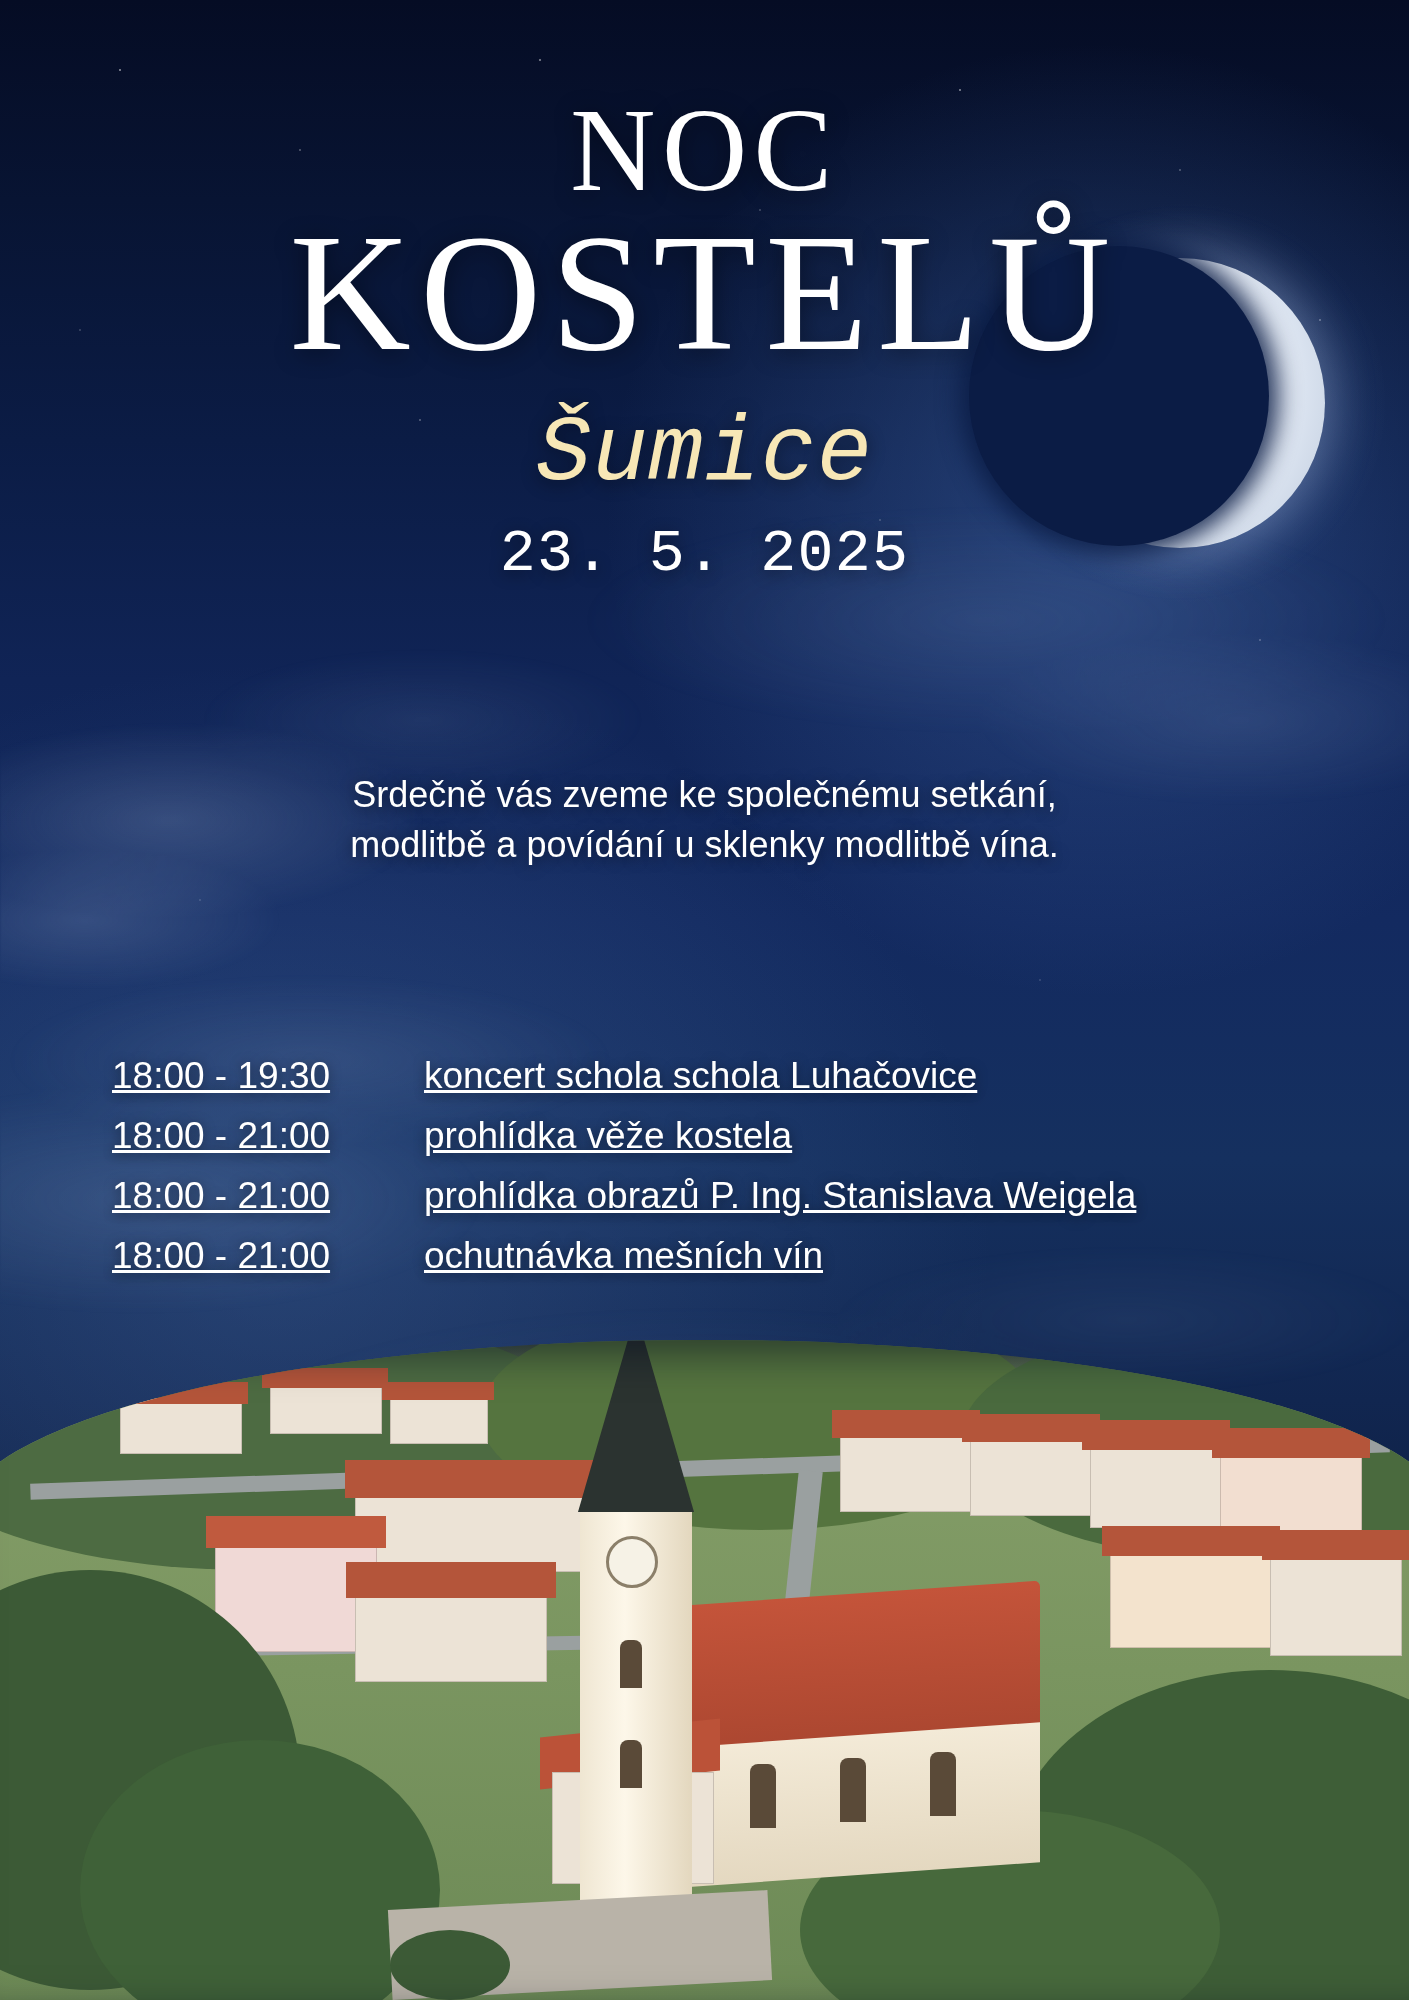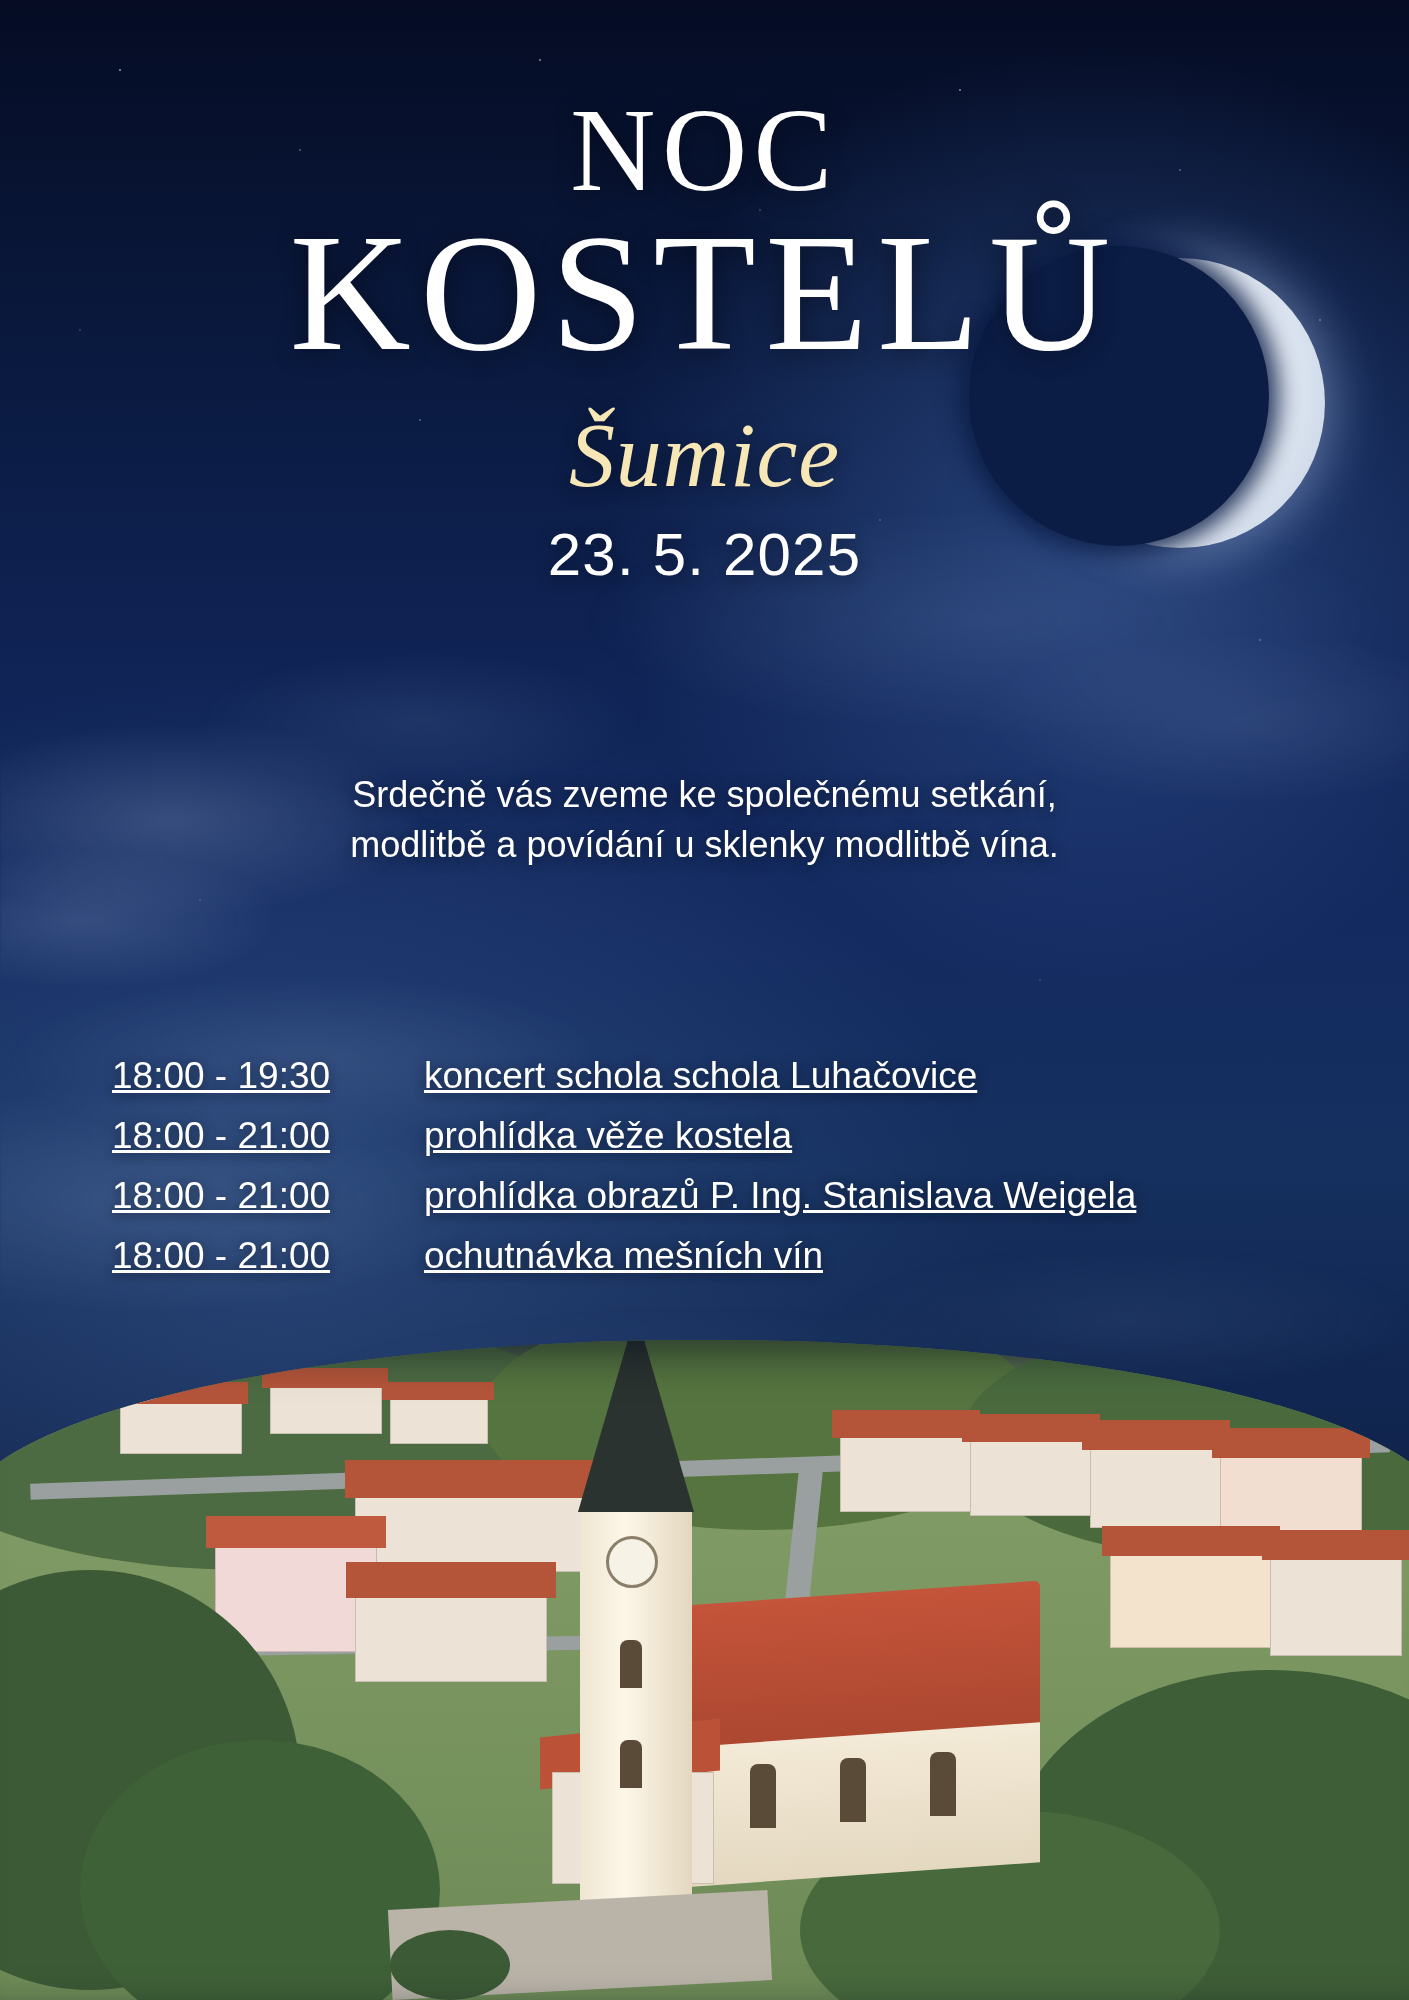--- a/index.html
+++ b/index.html
@@ -135,33 +135,33 @@
     position: absolute;
     top: 208px;
     left: 0; right: 0;
     font-size: 168px;
   }
 
   .subtitle {
     position: absolute;
     top: 402px;
     left: 0; right: 0;
-    font-family: Liberation Serif, serif;
+    font-family: Liberation Mono, monospace;
     font-style: italic;
     font-size: 92px;
     color: #f7e7b6;
     letter-spacing: 0.01em;
     text-shadow: 0 3px 18px rgba(0,0,0,0.45);
   }
 
   .date {
     position: absolute;
     top: 520px;
     left: 0; right: 0;
-    font-family: Liberation Sans, sans-serif;
+    font-family: Liberation Mono, monospace;
     font-size: 60px;
     color: #ffffff;
     letter-spacing: 0.02em;
     text-shadow: 0 3px 16px rgba(0,0,0,0.45);
   }
 
   .invite {
     position: absolute;
     top: 770px;
     left: 0; right: 0;

